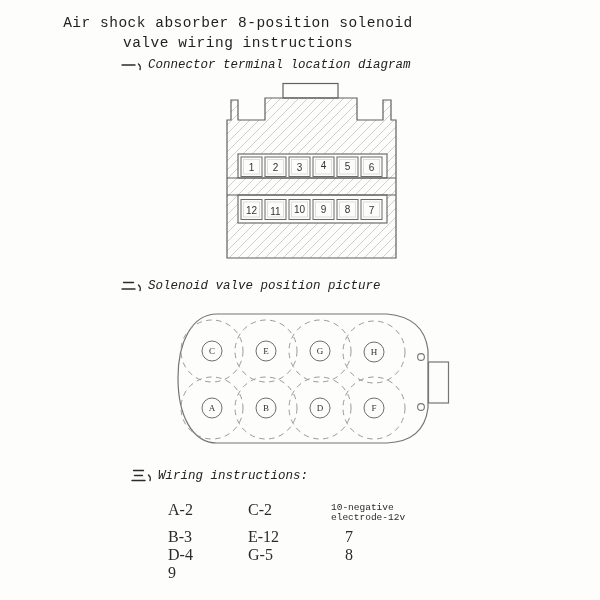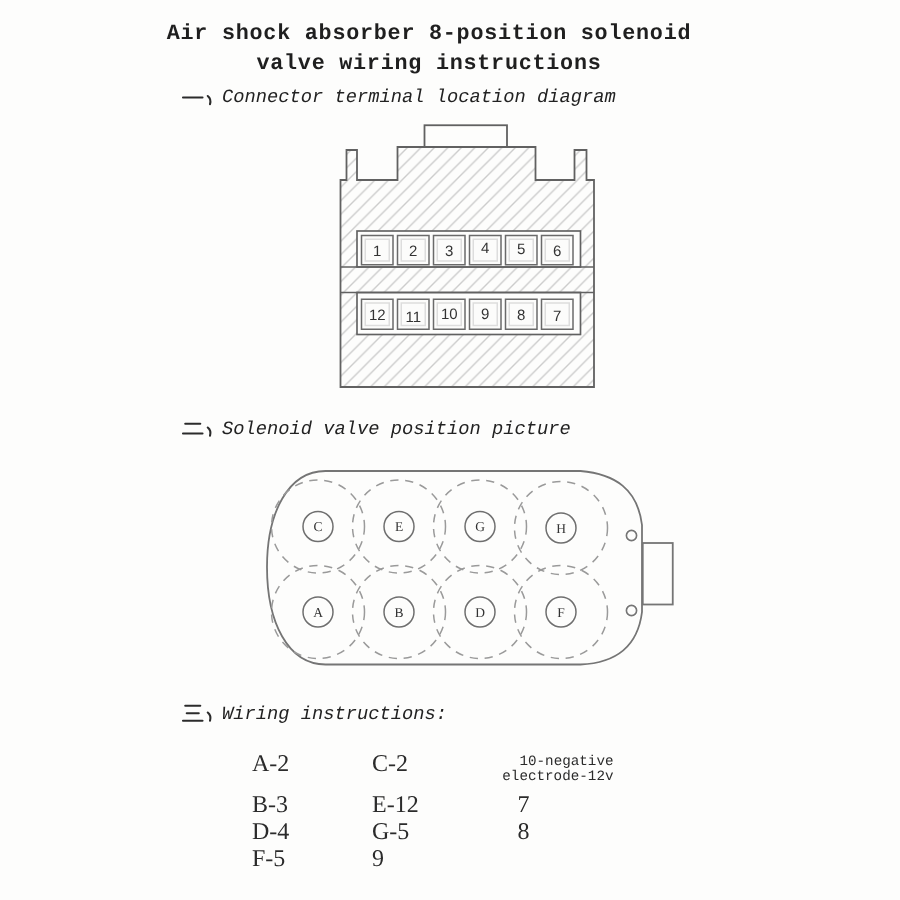--- a/index.html
+++ b/index.html
@@ -4,51 +4,50 @@
 <style>
   html,body{margin:0;padding:0;background:#ffffff;}
   .canvas{
     position:relative;width:600px;height:600px;margin:0 auto;
     background:#fdfdfc;overflow:hidden;
     font-family:"Liberation Mono","DejaVu Sans Mono",monospace;
     color:#2e2e2e;
   }
   .title{
     position:absolute;left:0;top:14px;width:476px;text-align:center;
-    font-weight:bold;font-size:14.5px;line-height:19.5px;letter-spacing:.5px;
+    font-weight:normal;font-size:14.5px;line-height:19.5px;letter-spacing:.5px;
     color:#1f1f1f;
-    padding-left:48px;
   }
   .sec{
     position:absolute;display:flex;align-items:center;gap:5px;
     font-size:12.5px;color:#222;white-space:nowrap;font-style:italic;
   }
   .sec-1{left:121px;top:57px;}
   .sec-2{left:121px;top:278px;}
-  .sec-3{left:121px;top:468px;}
+  .sec-3{left:131px;top:468px;}
   .numeral{display:inline-block;flex:0 0 auto;}
   .numeral svg{display:block;}
   .diagram{position:absolute;}
   .connector-svg{left:225px;top:82px;}
   .valve-svg{left:175px;top:312px;}
   text{font-family:"Liberation Sans","DejaVu Sans",sans-serif;fill:#333;}
   .tnum{font-size:10px;}
   .vletter{font-family:"Liberation Serif","DejaVu Serif",serif;font-size:9px;}
   .wtable{
     position:absolute;left:168px;top:501px;
     display:grid;grid-template-columns:80px 97px 110px;
     grid-template-rows:27px 18px 18px 18px;
     font-family:"Liberation Serif","DejaVu Serif",serif;
     font-size:16px;line-height:18px;color:#2b2b2b;
   }
   .wcell{white-space:nowrap;}
   .wsmall{
     font-family:"Liberation Mono","DejaVu Sans Mono",monospace;
     font-size:9.5px;line-height:10px;color:#2b2b2b;
-    width:78px;margin-left:-14px;margin-top:2px;text-align:right;
+    width:78px;margin-left:-14px;margin-top:2px;text-align:left;
     white-space:nowrap;
   }
 </style>
 </head>
 <body>
 
 <div class="canvas">
 
   <div class="title">
     <div>Air shock absorber 8-position solenoid</div>
@@ -203,17 +202,16 @@
     <div class="wsmall">
       <div>10-negative</div>
       <div>electrode-12v</div>
     </div>
     <div class="wcell">B-3</div>
     <div class="wcell">E-12</div>
     <div class="wcell">7</div>
     <div class="wcell">D-4</div>
     <div class="wcell">G-5</div>
     <div class="wcell">8</div>
-    <div class="wcell">F-5</div>
     <div class="wcell">9</div>
   </div>
 
 </div>
 
 </body></html>

